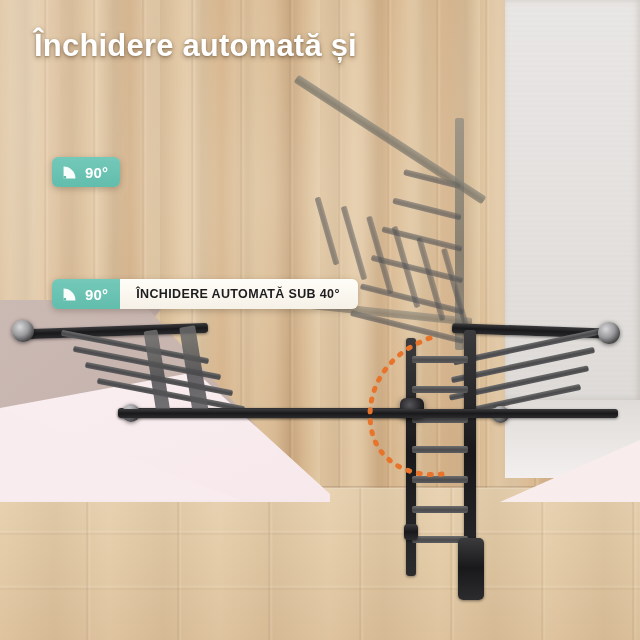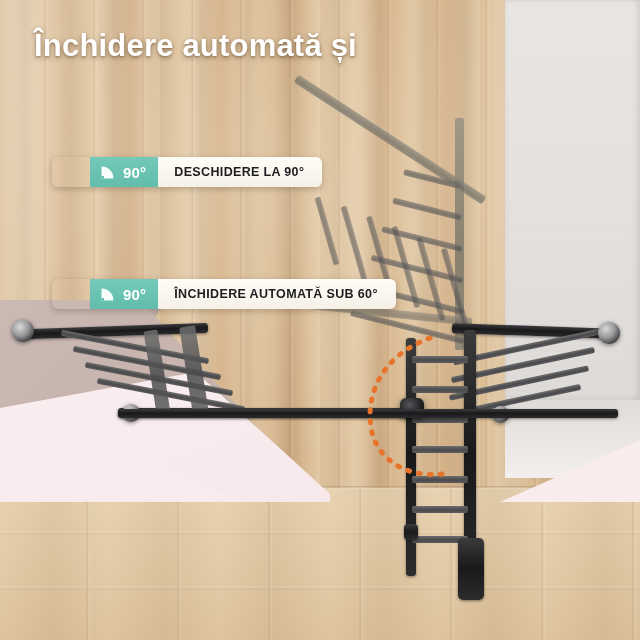--- a/index.html
+++ b/index.html
@@ -190,21 +190,20 @@
     display: flex;
     align-items: center;
     gap: 7px;
     padding: 0 12px 0 9px;
     background: linear-gradient(180deg, #74c9b9 0%, #62bdac 100%);
     color: #ffffff;
     font-size: 15px;
     font-weight: bold;
     letter-spacing: 0.2px;
     white-space: nowrap;
-    margin-left: 38px;
   }
   .badge .chip-icon {
     display: block;
     width: 17px;
     height: 17px;
     flex: 0 0 auto;
   }
   .badge .label {
     display: flex;
     align-items: center;
@@ -315,30 +314,29 @@
   </div>
 
   <div class="badge" id="badge-0">
     <div class="chip">
       <svg class="chip-icon" viewBox="0 0 20 20">
         <path d="M3 17 L3 3 A14 14 0 0 1 17 17 Z" fill="#ffffff" opacity="0.96"></path>
         <path d="M3 14 L6 14 L6 17 L3 17 Z" fill="#62bdac"></path>
       </svg>
       <span>90°</span>
     </div>
-    <div class="label">DESCHIDERE LA 90°</div>
   </div>
 
   <div class="badge" id="badge-1">
     <div class="chip">
       <svg class="chip-icon" viewBox="0 0 20 20">
         <path d="M3 17 L3 3 A14 14 0 0 1 17 17 Z" fill="#ffffff" opacity="0.96"></path>
         <path d="M3 14 L6 14 L6 17 L3 17 Z" fill="#62bdac"></path>
       </svg>
       <span>90°</span>
     </div>
-    <div class="label">ÎNCHIDERE AUTOMATĂ SUB 60°</div>
+    <div class="label">ÎNCHIDERE AUTOMATĂ SUB 40°</div>
   </div>
 
   <div class="badge" id="badge-2">
   </div>
 
 </div>
 
 </body></html>

